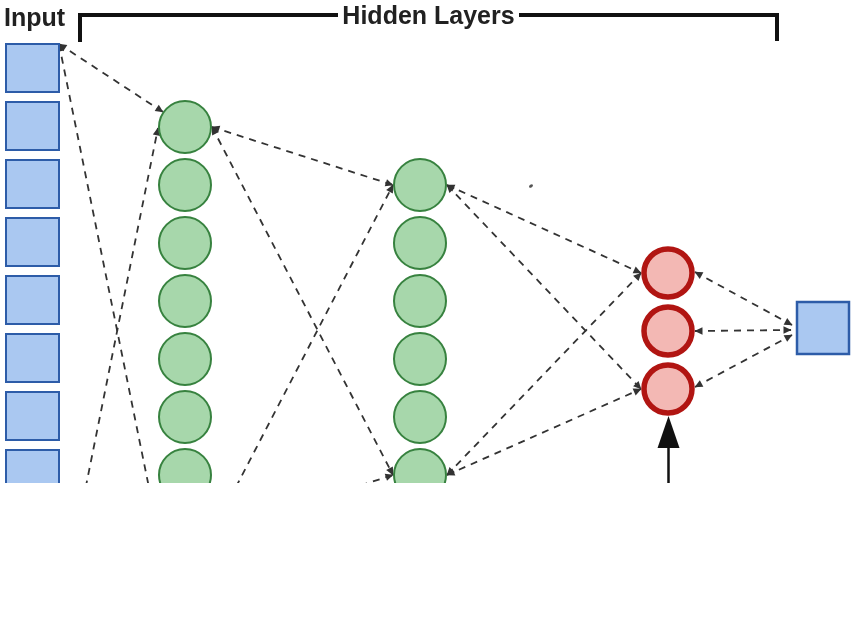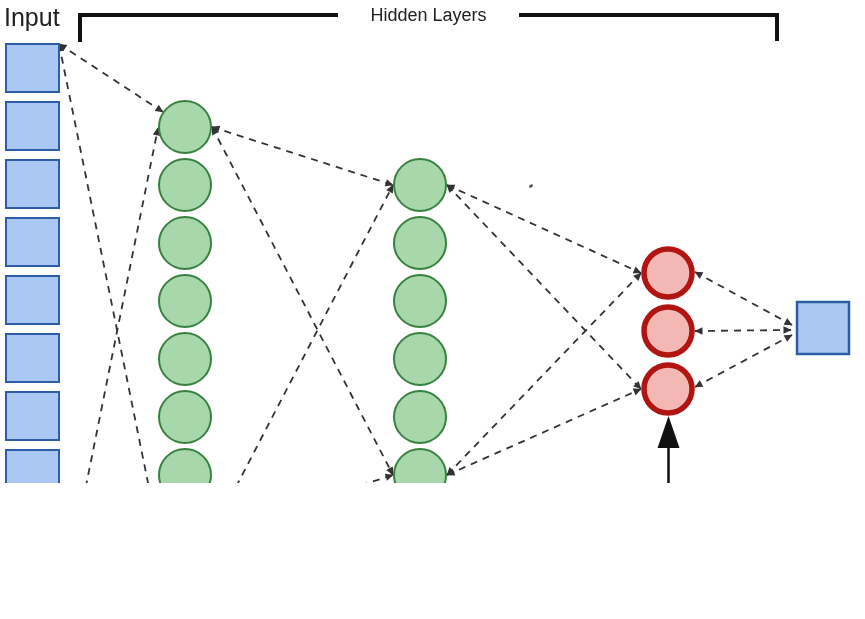--- a/index.html
+++ b/index.html
@@ -1,24 +1,24 @@
 <!DOCTYPE html>
 <html><head>
 <meta charset="utf-8">
 <style>
   html,body{margin:0;padding:0;background:#fff;}
   .stage{
     position:relative;width:865px;height:483px;background:#ffffff;
-    font-family:"Liberation Sans", sans-serif;color:#212121;overflow:hidden;
+    font-family:"Liberation Sans", sans-serif;color:#212121;overflow:hidden;font-weight:bold;
   }
   .stage svg{position:absolute;left:0;top:0;}
   .lbl{position:absolute;white-space:nowrap;color:#212121;}
   .lbl-input{left:4px;top:3px;font-size:25px;}
   .lbl-hidden{
-    left:338px;top:1px;width:181px;text-align:center;font-size:18px;
+    left:338px;top:1px;width:181px;text-align:center;font-size:25px;
     background:#ffffff;line-height:28px;
   }
   .lbl-output{left:791px;top:7px;font-size:25px;}
   .lbl-embeddings{left:560px;top:523px;width:220px;text-align:center;font-size:34px;}
 </style>
 </head>
 <body>
 
 <div class="stage">
   <svg width="865" height="619" viewBox="0 0 865 619" xmlns="http://www.w3.org/2000/svg">

